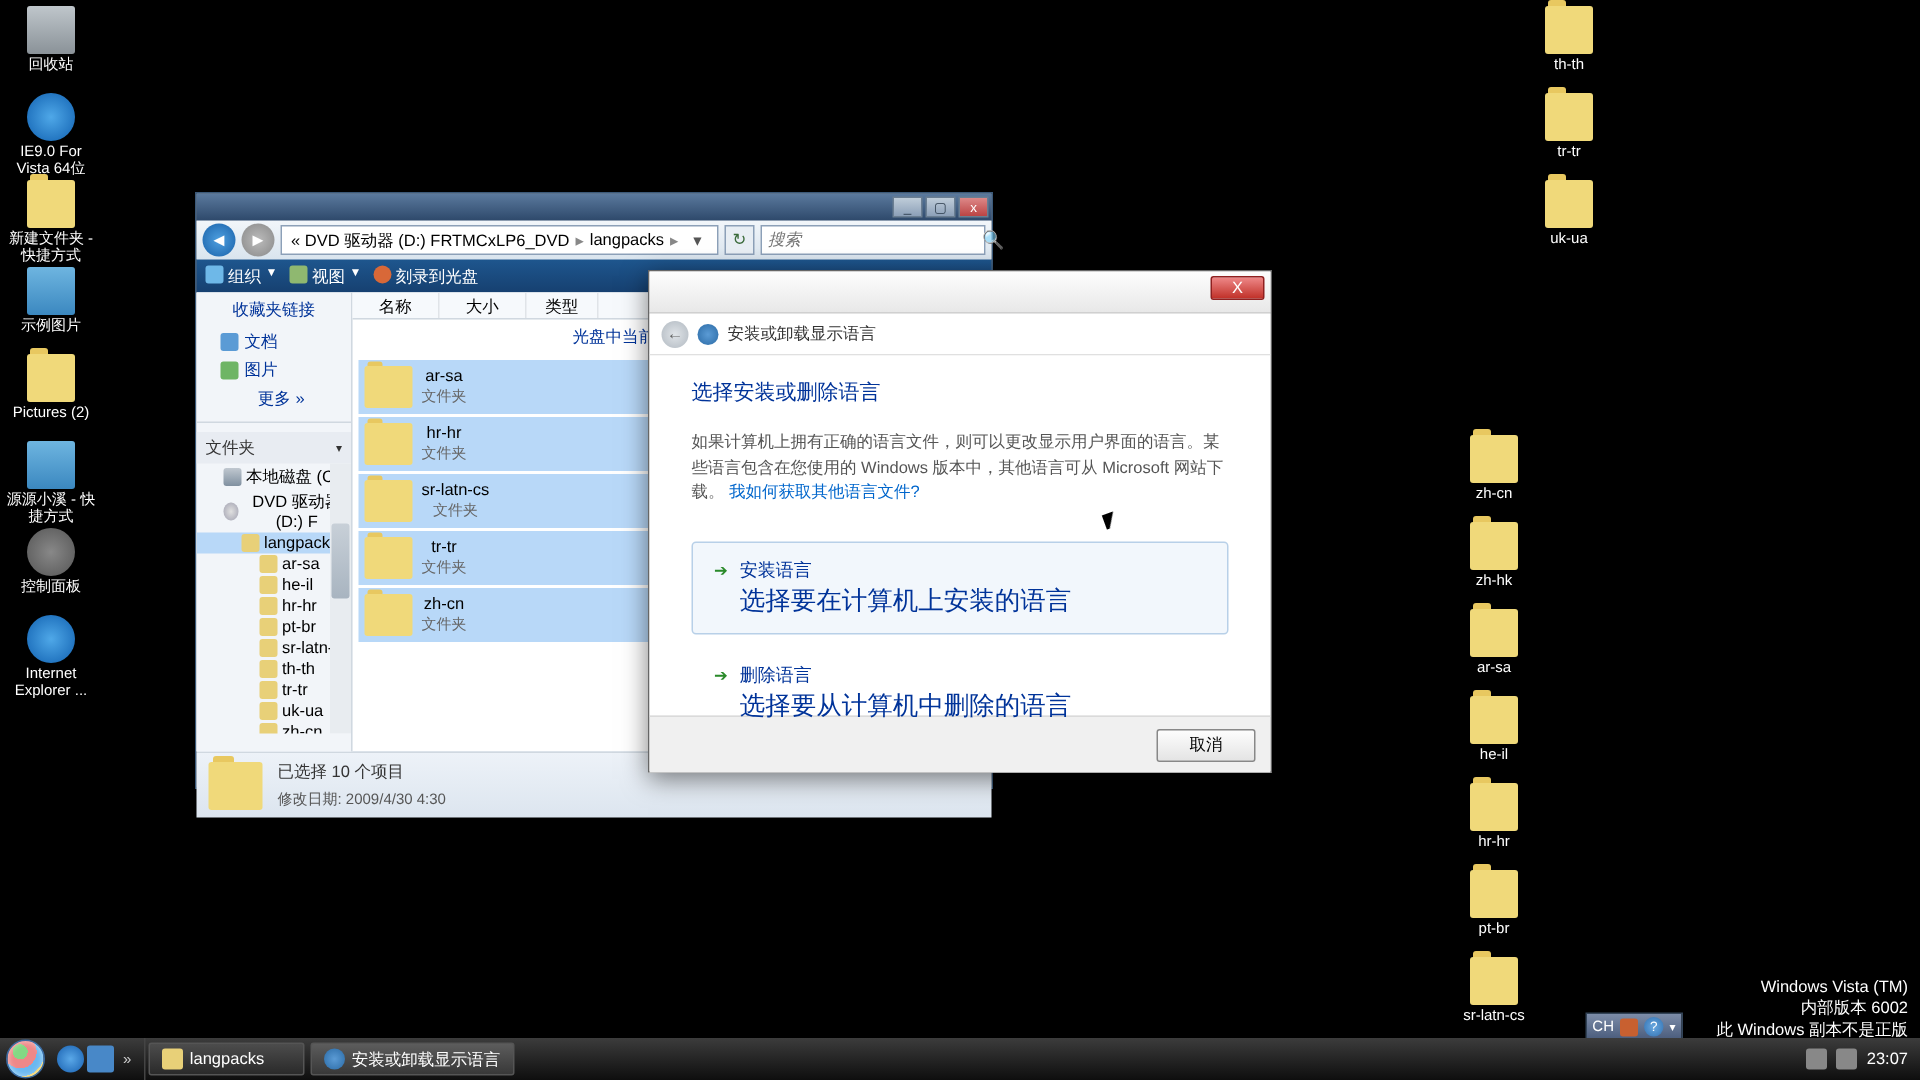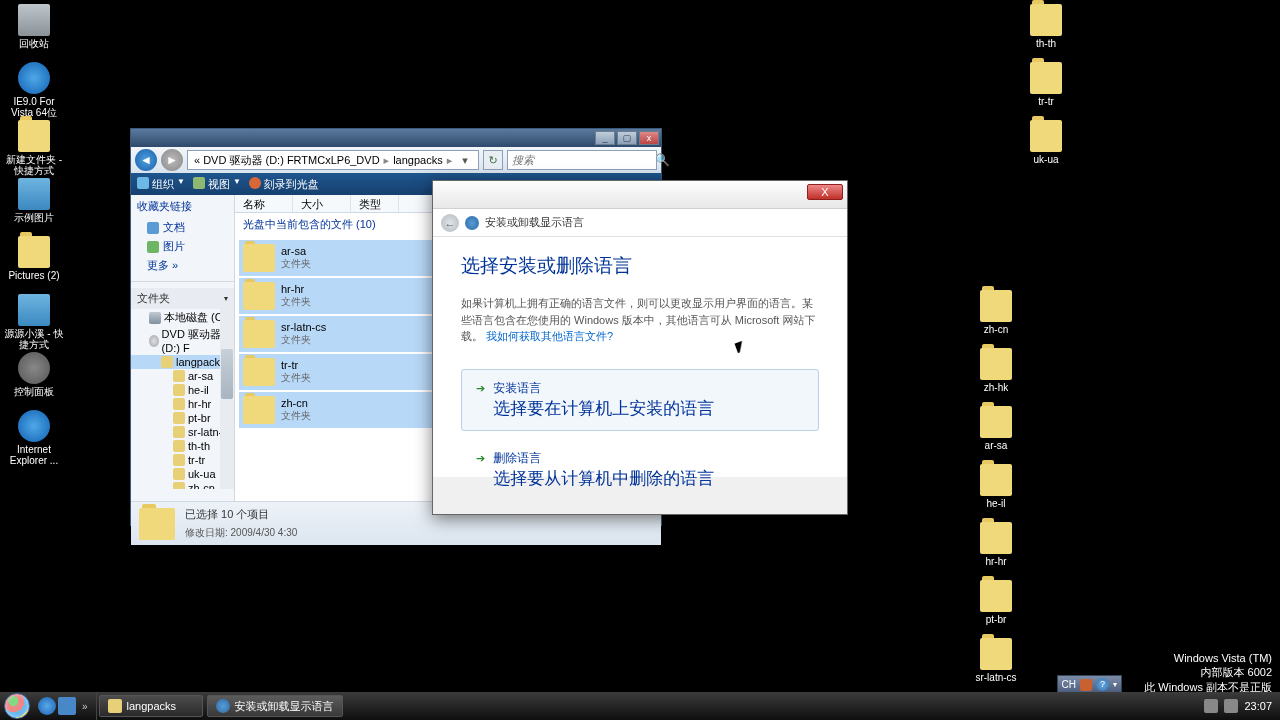--- a/index.html
+++ b/index.html
@@ -32,21 +32,21 @@
 .addr-sep{color:#888;padding:0 2px;}
 .addr-drop{width:18px;text-align:center;color:#555;}
 .refreshbtn{width:20px;height:20px;background:#E8EEF4;border:1px solid #8CA0B8;text-align:center;line-height:18px;font-size:11px;color:#3B6B3B;}
 .searchbox{width:150px;height:20px;background:#fff;border:1px solid #8CA0B8;display:flex;align-items:center;padding:0 4px;}
 .searchbox input{flex:1;border:none;outline:none;font-size:11px;color:#888;font-style:italic;}
 .searchbox .sicon{color:#5080B0;font-size:12px;}
 .ex-tool{height:22px;background:linear-gradient(#1E568E,#164070);display:flex;align-items:center;padding:0 6px;gap:8px;}
 .tbtn{display:flex;align-items:flex-start;color:#fff;font-size:11px;gap:3px;}
 .tbtn .ti{width:12px;height:12px;background:#6EB8E8;border-radius:2px;}
 .tbtn .td{font-size:8px;}
-.ex-body{display:flex;height:306px;background:#fff;}
+.ex-body{display:flex;height:306px;background:#fff;text-align:center;}
 .sidebar{width:104px;background:#F2F5F9;border-right:1px solid #D0D8E0;font-size:11px;overflow:hidden;}
 .sb-head{padding:4px 6px;color:#003399;font-size:11px;}
 .sb-link{display:flex;align-items:center;padding:2px 6px 2px 16px;color:#003399;gap:4px;}
 .sb-link .li{width:12px;height:12px;background:#E8C860;border-radius:2px;}
 .sb-link .li.doc{background:#5B9BD5;}
 .sb-link .li.pic{background:#6EB565;}
 .sb-more{padding:2px 6px 2px 16px;color:#003399;}
 .sb-sep{height:1px;background:#D0D8E0;margin:6px 0;}
 .sb-folder-head{padding:3px 6px;color:#333;display:flex;justify-content:space-between;align-items:center;background:#E8ECF2;}
 .sb-tree{font-size:11px;max-height:180px;overflow:hidden;position:relative;}
@@ -80,21 +80,21 @@
 .ex-status .stxt .l2{color:#555;font-size:10px;margin-top:4px;}
 
 .dialog{position:absolute;left:432px;top:180px;width:416px;height:335px;background:#F0F0F0;border:1px solid #666;box-shadow:0 4px 16px rgba(0,0,0,.5);}
 .dlg-title{height:28px;background:linear-gradient(#FDFDFD,#E8E8E8);position:relative;border-bottom:1px solid #D0D0D0;}
 .dlg-close{position:absolute;right:4px;top:3px;width:36px;height:16px;background:linear-gradient(#E88,#C03028);color:#fff;font-size:11px;text-align:center;line-height:15px;border:1px solid #902020;border-radius:2px;}
 .dlg-head{height:28px;display:flex;align-items:center;padding:0 8px;gap:6px;background:#fff;border-bottom:1px solid #E0E0E0;}
 .dlg-head .db{width:18px;height:18px;border-radius:50%;background:radial-gradient(#E0E4E8,#B0B8C0);text-align:center;line-height:18px;font-size:11px;color:#666;}
 .dlg-head .dicon{width:14px;height:14px;background:radial-gradient(#5B9BD5,#2A6AA5);border-radius:50%;}
 .dlg-head .dtxt{font-size:11px;color:#333;}
 .dlg-body{background:#fff;height:240px;padding:16px 28px;}
-.dlg-h1{color:#003399;font-size:19px;margin-bottom:16px;}
+.dlg-h1{color:#003399;font-size:14px;margin-bottom:16px;}
 .dlg-desc{font-size:11px;color:#555;line-height:1.5;margin-bottom:24px;}
 .dlg-desc a{color:#0066CC;text-decoration:none;}
 .dlg-opt{border:1px solid transparent;padding:10px 14px;margin-bottom:8px;display:flex;align-items:flex-start;gap:8px;}
 .dlg-opt.sel{border-color:#B8D0E8;background:#F2F7FC;border-radius:3px;}
 .dlg-opt .arrow{color:#2A8A2A;font-size:11px;margin-top:2px;}
 .dlg-opt .ot{font-size:12px;color:#003399;}
 .dlg-opt .od{font-size:17px;color:#003399;}
 .dlg-foot{height:38px;background:#F0F0F0;border-top:1px solid #DADADA;display:flex;justify-content:flex-end;align-items:center;padding:0 10px;}
 .dlg-btn{min-width:66px;height:22px;background:linear-gradient(#FDFDFD,#E4E4E4);border:1px solid #888;font-size:11px;border-radius:2px;}
 
@@ -403,20 +403,23 @@
         </div>
       </div>
       <div class="dlg-opt">
         <span class="arrow">➔</span>
         <div>
           <div class="ot">删除语言</div>
           <div class="od">选择要从计算机中删除的语言</div>
         </div>
       </div>
     </div>
+    <div class="dlg-foot">
+      <button class="dlg-btn">取消</button>
+    </div>
   </div>
 
   <div class="cursor"></div>
 
   <div class="watermark">
     <div>Windows Vista (TM)</div>
     <div>内部版本 6002</div>
     <div>此 Windows 副本不是正版</div>
   </div>
 

